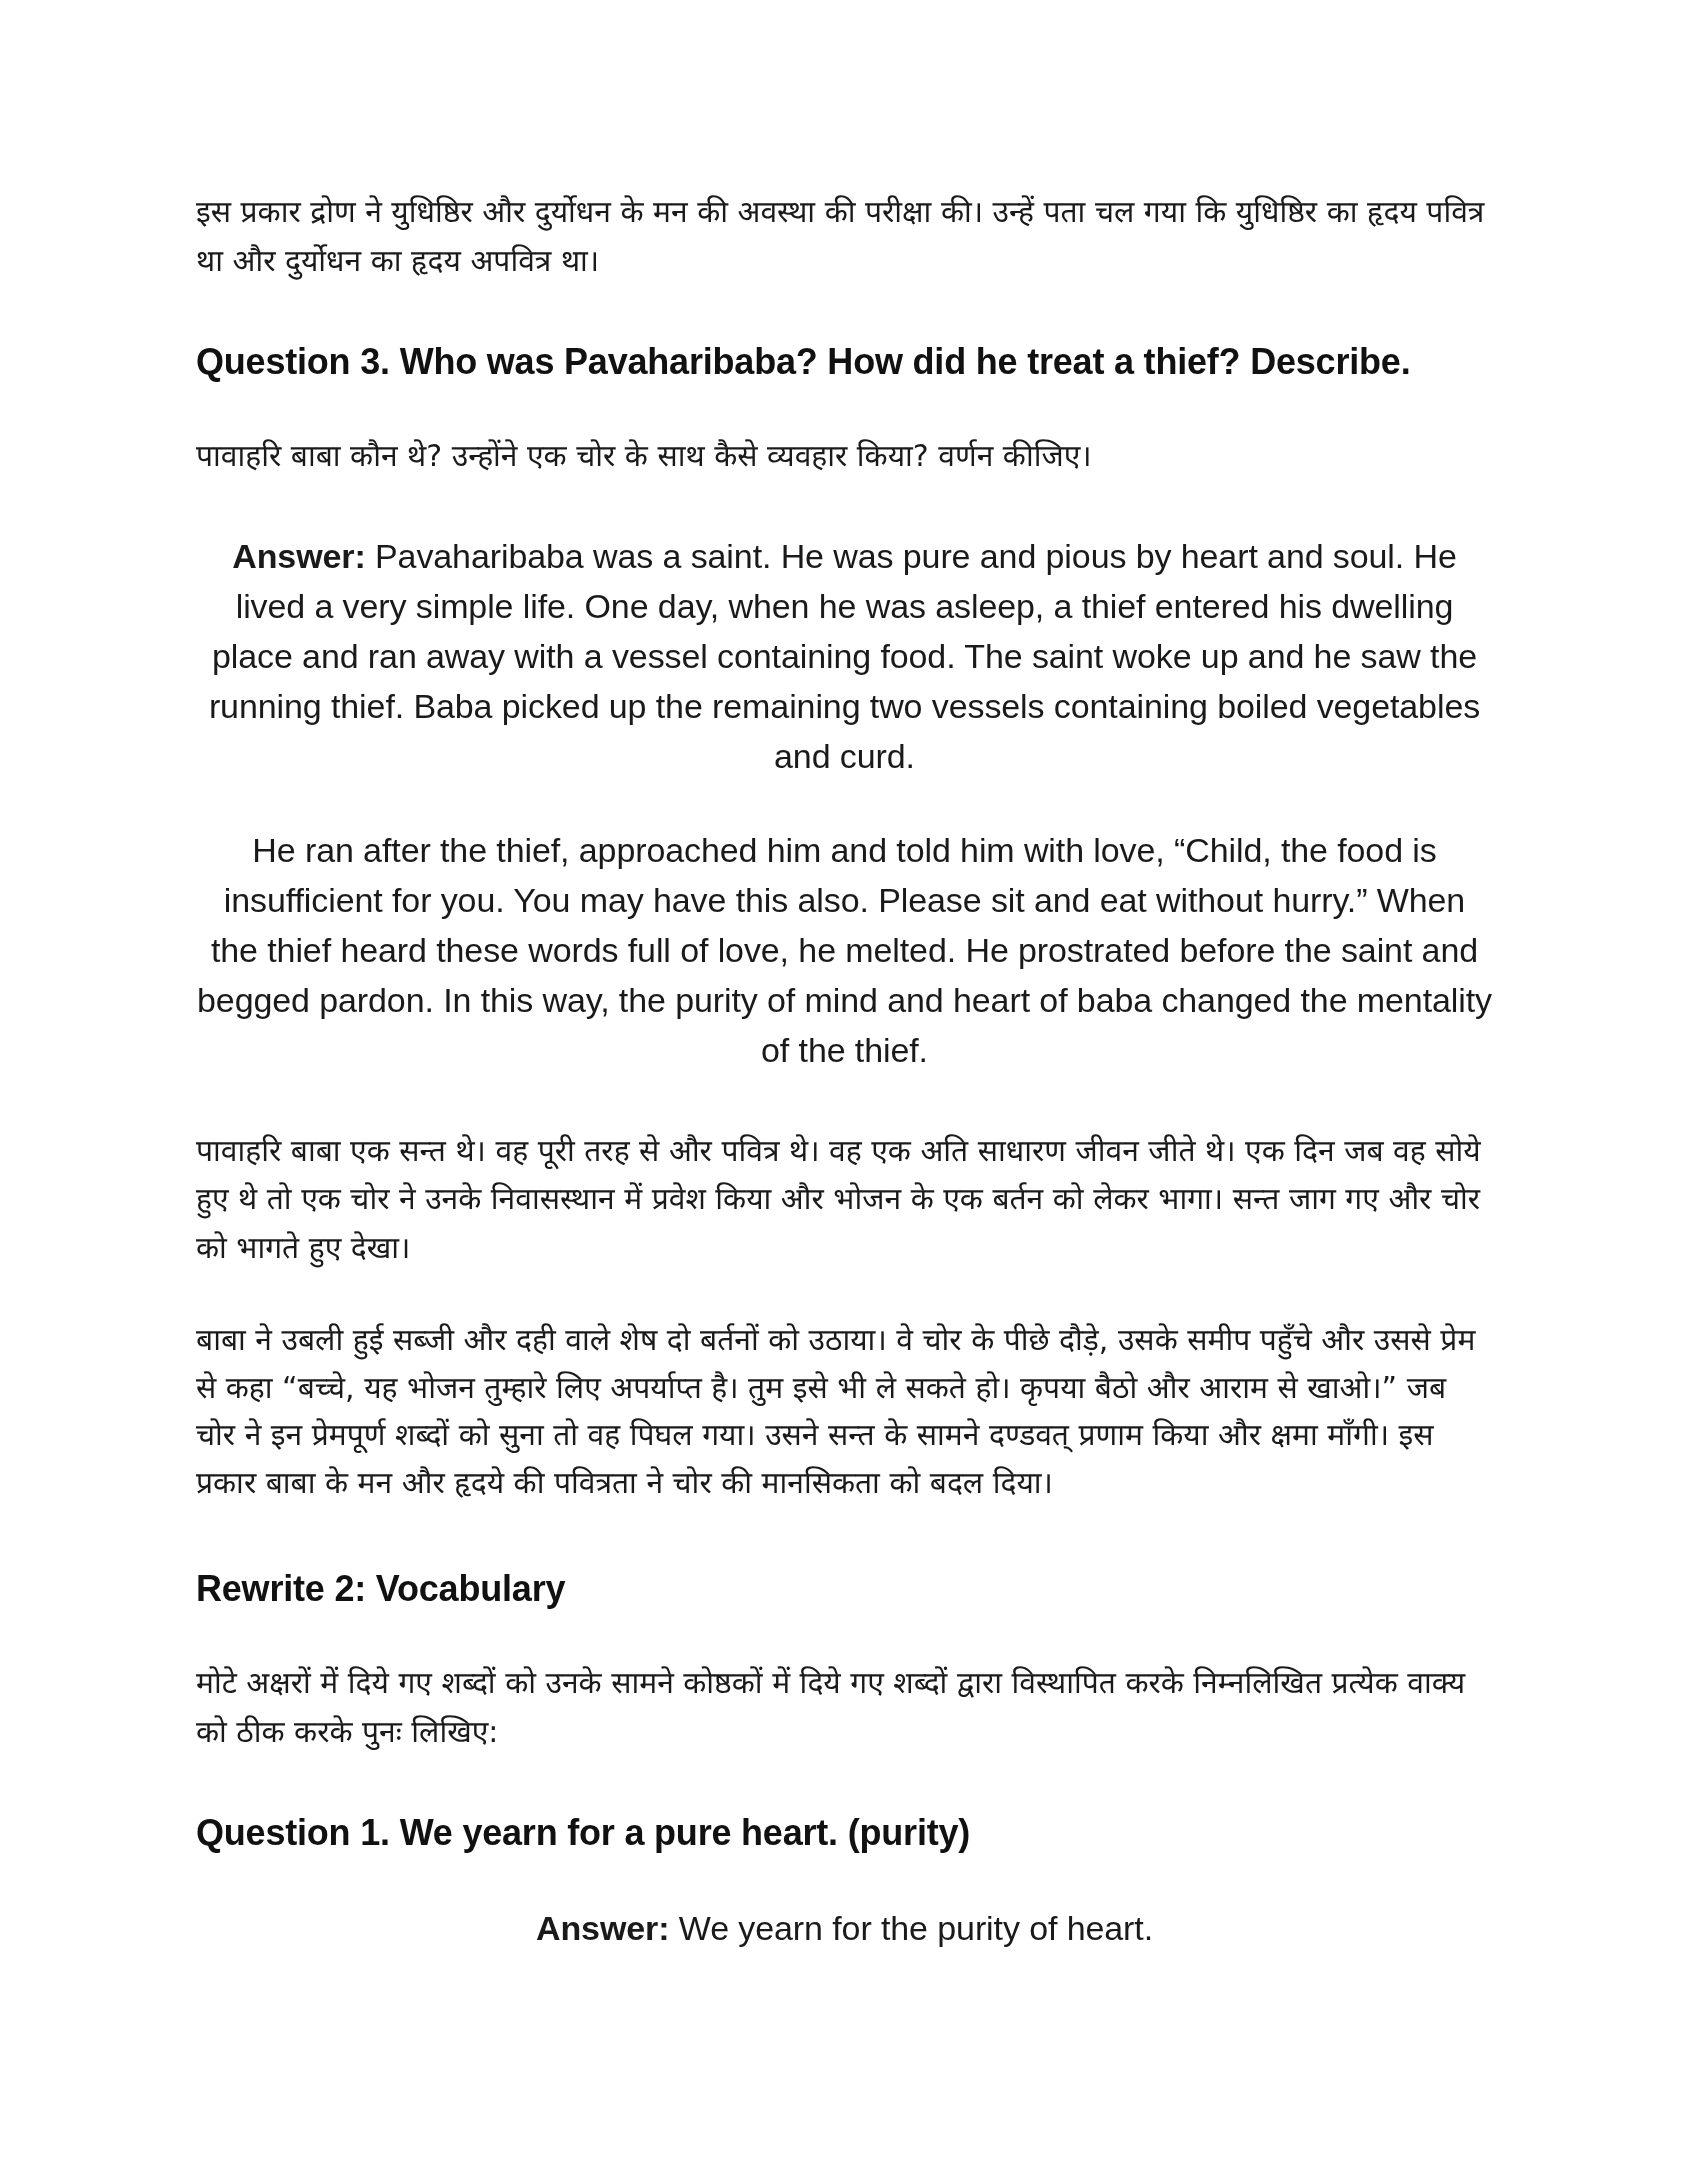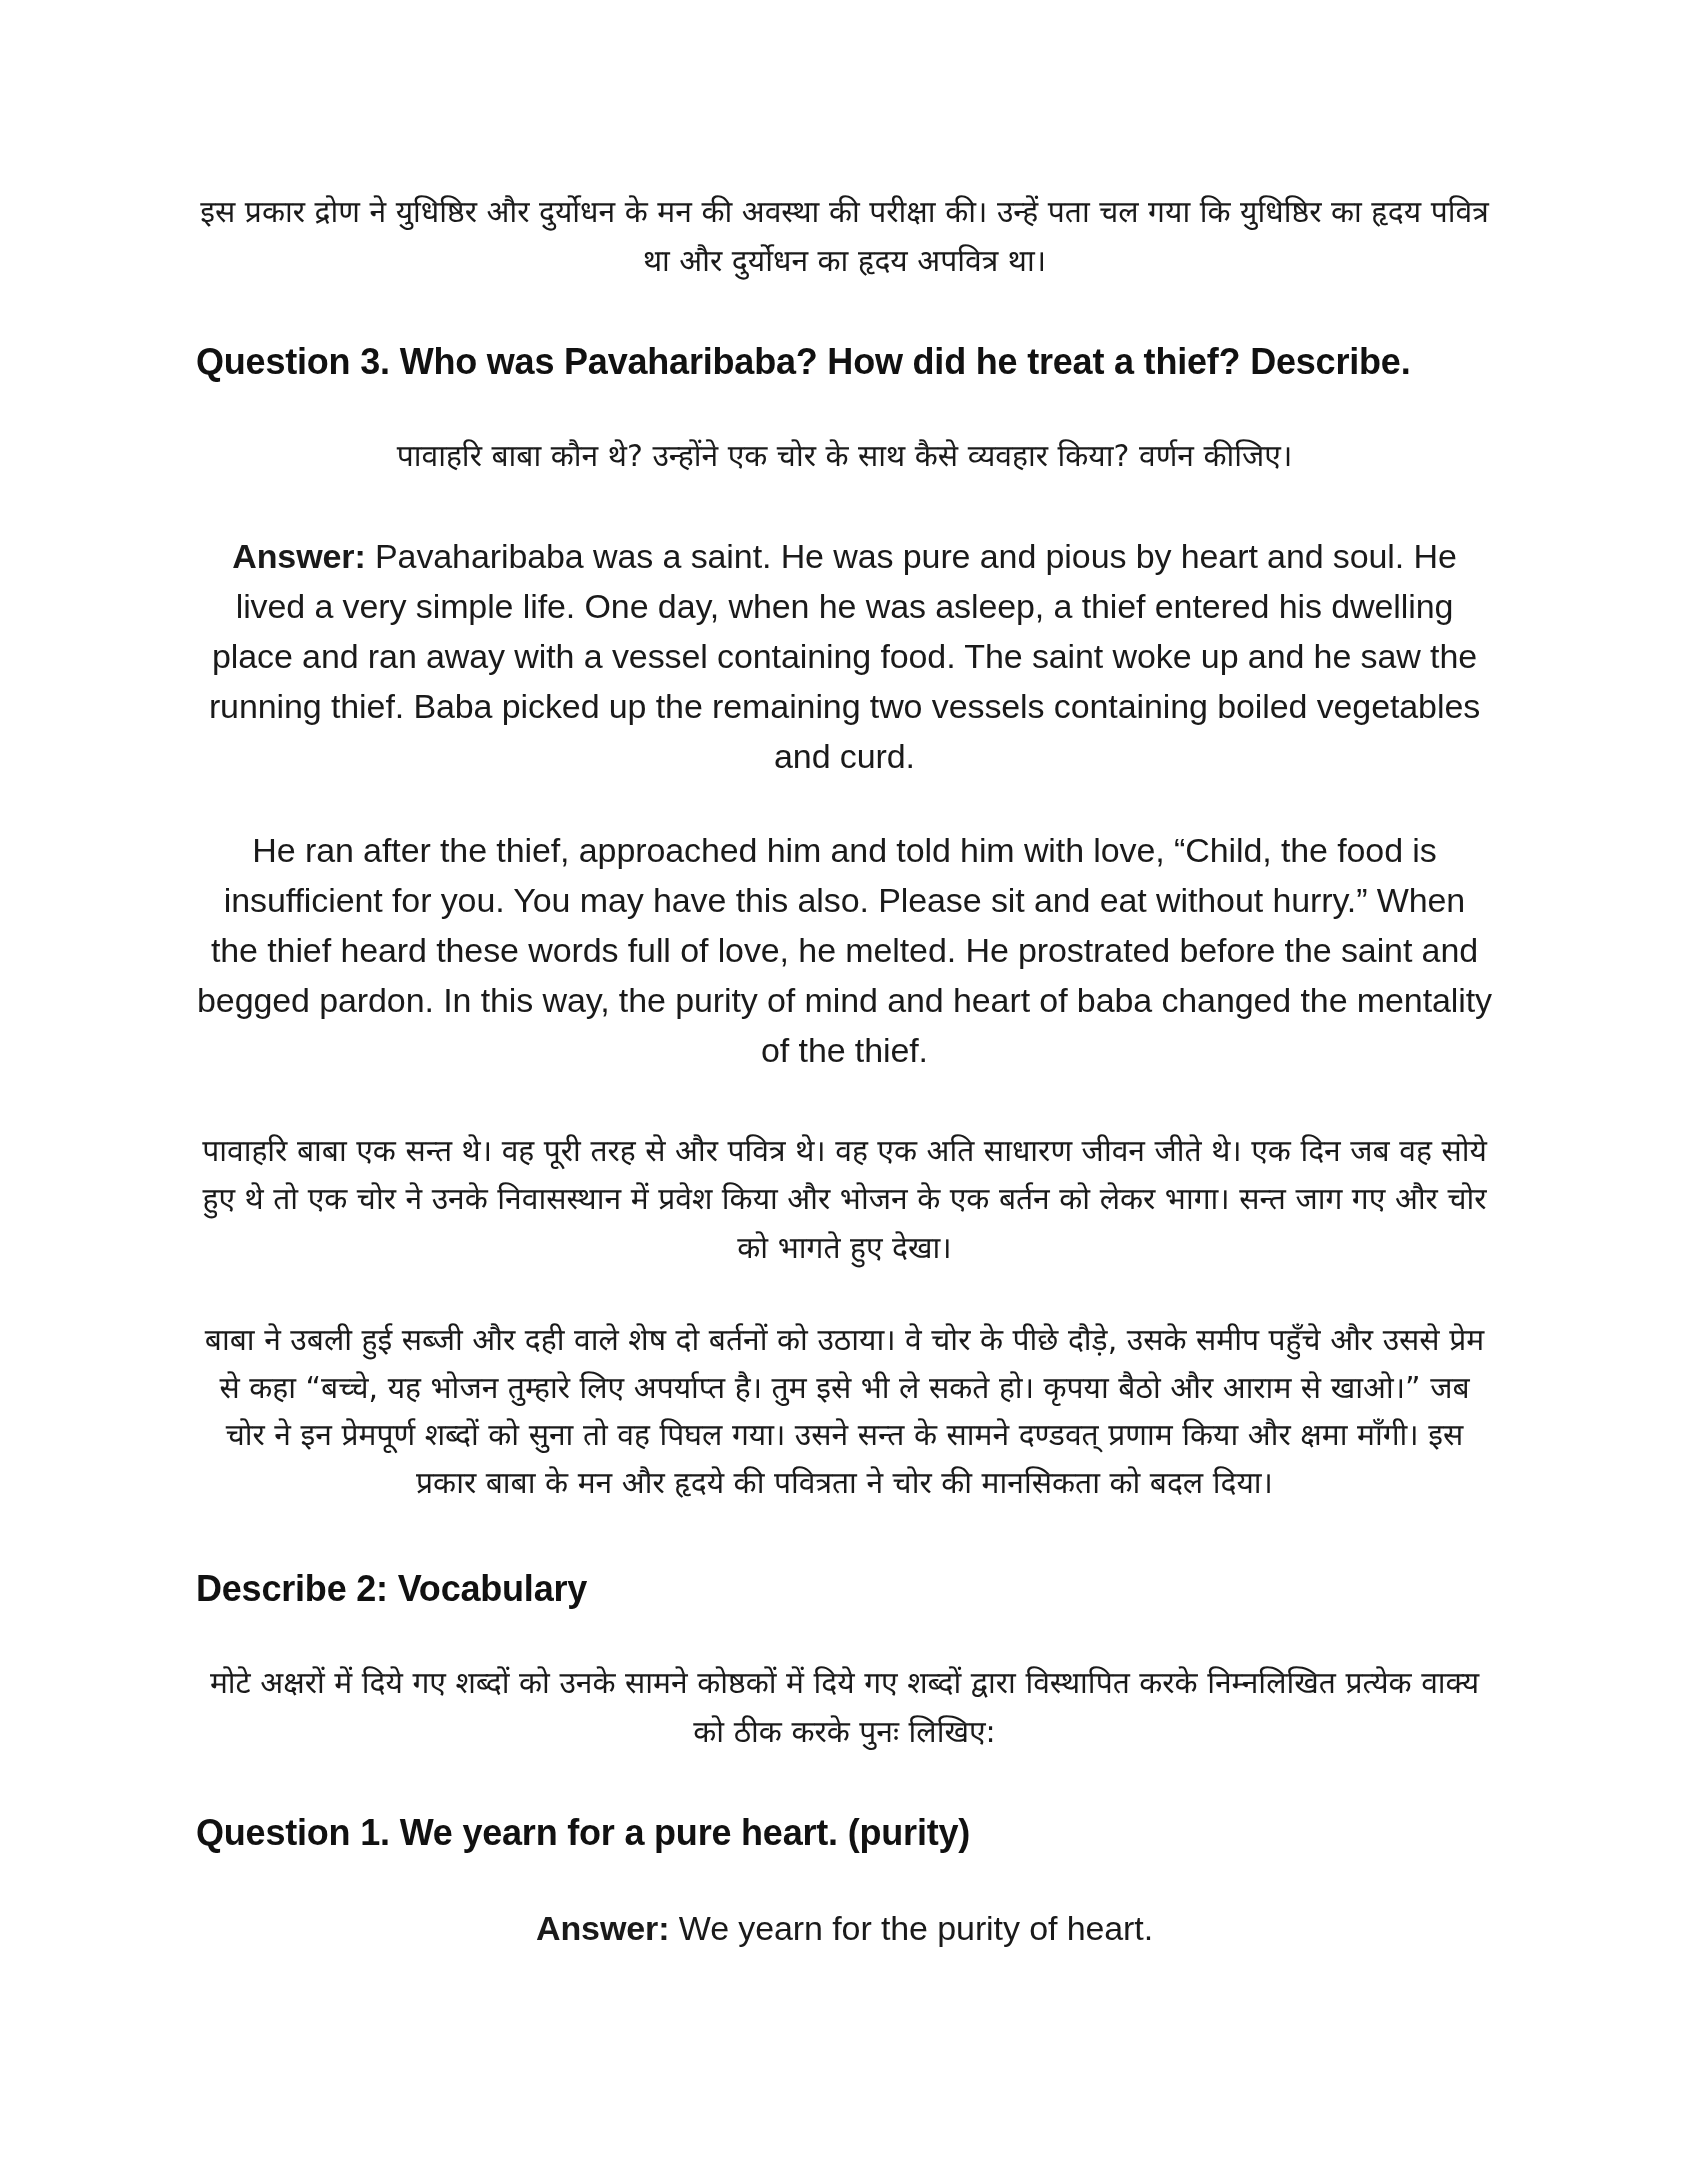--- a/index.html
+++ b/index.html
@@ -42,21 +42,21 @@
     color: #1a1a1a;
     text-align: center;
   }
 
   
   .hi {
     font-family: "DejaVu Sans", sans-serif;
     font-size: 30px;
     line-height: 1.62;
     color: #1a1a1a;
-    text-align: center;
+    text-align: left;
   }
 
   
   .heading {
     font-family: "Liberation Sans", sans-serif;
     font-size: 36px;
     font-weight: bold;
     line-height: 1.45;
     letter-spacing: -0.2px;
     color: #111111;
@@ -84,21 +84,21 @@
     <p class="hi block para-gap-lg">पावाहरि बाबा कौन थे? उन्होंने एक चोर के साथ कैसे व्यवहार किया? वर्णन कीजिए।</p>
 
     <p class="en block"><span class="label-bold">Answer:</span> <span>Pavaharibaba was a saint. He was pure and pious by heart and soul. He lived a very simple life. One day, when he was asleep, a thief entered his dwelling place and ran away with a vessel containing food. The saint woke up and he saw the running thief. Baba picked up the remaining two vessels containing boiled vegetables and curd.</span></p>
 
     <p class="en block para-gap-lg">He ran after the thief, approached him and told him with love, “Child, the food is insufficient for you. You may have this also. Please sit and eat without hurry.” When the thief heard these words full of love, he melted. He prostrated before the saint and begged pardon. In this way, the purity of mind and heart of baba changed the mentality of the thief.</p>
 
     <p class="hi block">पावाहरि बाबा एक सन्त थे। वह पूरी तरह से और पवित्र थे। वह एक अति साधारण जीवन जीते थे। एक दिन जब वह सोये हुए थे तो एक चोर ने उनके निवासस्थान में प्रवेश किया और भोजन के एक बर्तन को लेकर भागा। सन्त जाग गए और चोर को भागते हुए देखा।</p>
 
     <p class="hi hi-tight block para-gap-xl">बाबा ने उबली हुई सब्जी और दही वाले शेष दो बर्तनों को उठाया। वे चोर के पीछे दौड़े, उसके समीप पहुँचे और उससे प्रेम से कहा “बच्चे, यह भोजन तुम्हारे लिए अपर्याप्त है। तुम इसे भी ले सकते हो। कृपया बैठो और आराम से खाओ।” जब चोर ने इन प्रेमपूर्ण शब्दों को सुना तो वह पिघल गया। उसने सन्त के सामने दण्डवत् प्रणाम किया और क्षमा माँगी। इस प्रकार बाबा के मन और हृदये की पवित्रता ने चोर की मानसिकता को बदल दिया।</p>
 
-    <p class="heading block">Describe 2: Vocabulary</p>
+    <p class="heading block">Rewrite 2: Vocabulary</p>
 
 
     <p class="hi block para-gap-lg">मोटे अक्षरों में दिये गए शब्दों को उनके सामने कोष्ठकों में दिये गए शब्दों द्वारा विस्थापित करके निम्नलिखित प्रत्येक वाक्य को ठीक करके पुनः लिखिए:</p>
 
     <p class="heading block">Question 1. We yearn for a pure heart. (purity)</p>
 
     <p class="en block"><span class="label-bold">Answer:</span> <span>We yearn for the purity of heart.</span></p>
 
   </div>
 </div>

